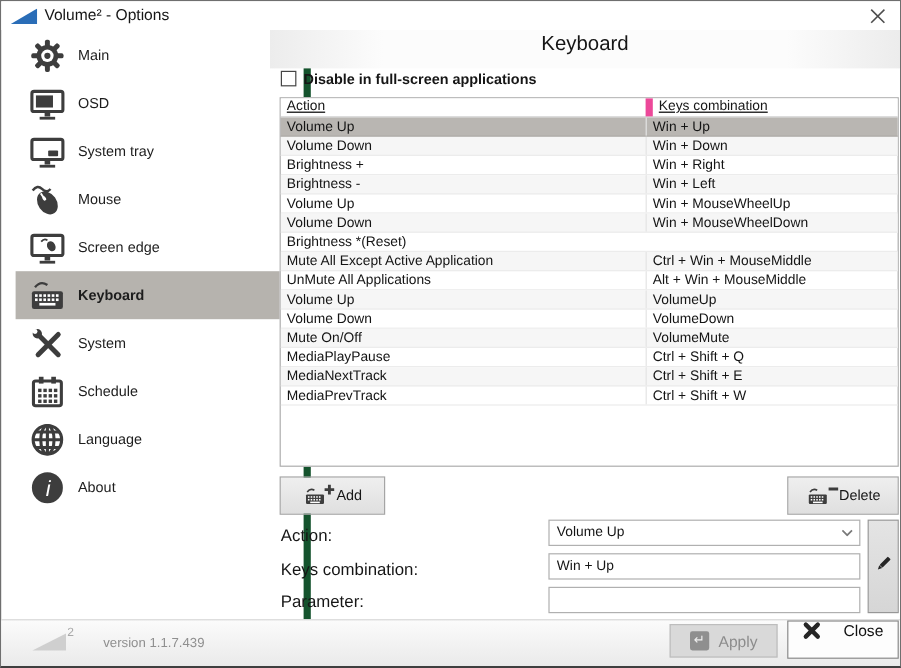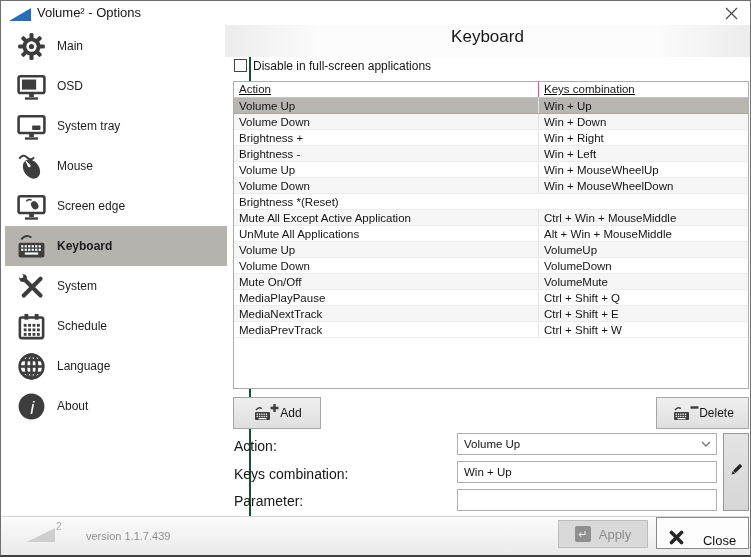--- a/index.html
+++ b/index.html
@@ -5,39 +5,39 @@
   html,body{margin:0;padding:0;background:#d7d7d7;}
   *{box-sizing:border-box;font-family:"Liberation Sans",sans-serif;}
   .window{position:relative;width:751px;height:557px;background:#ffffff;border:1px solid #6f6f6f;
           border-bottom:2px solid #3f3f3f;overflow:hidden;}
   
   .titlebar{position:absolute;left:0;top:0;right:0;height:24px;background:#fff;}
   .app-logo{position:absolute;left:8px;top:6px;}
   .app-title{position:absolute;left:36px;top:0;line-height:24px;font-size:13px;color:#161616;}
   .win-close{position:absolute;right:6px;top:2px;width:26px;height:20px;display:flex;align-items:center;justify-content:center;cursor:pointer;}
   
-  .sidebar{position:absolute;left:4px;top:24px;width:246px;bottom:39px;background:#fff;border-right:2px solid #14532d;}
+  .sidebar{position:absolute;left:12px;top:24px;width:246px;bottom:39px;background:#fff;border-right:6px solid #14532d;}
   .side-item{position:absolute;left:0;width:222px;height:40px;display:flex;align-items:center;cursor:pointer;}
   .side-icon{width:34px;height:34px;margin-left:9px;display:flex;align-items:center;justify-content:center;flex:0 0 auto;}
   .side-label{margin-left:9px;font-size:12px;color:#1d1d1d;}
   .side-item.selected{background:#b6b3ae;}
   .side-item.selected .side-label{font-weight:bold;}
   
   .panel-top{position:absolute;left:224px;top:24px;right:0;height:32px;
              background:linear-gradient(90deg,#ececec,#fcfcfc 18%,#fcfcfc 82%,#ececec);}
   .panel-title{position:absolute;left:224px;right:0;top:26px;text-align:center;font-size:17px;color:#161616;}
-  .chk-row{position:absolute;left:233px;top:58px;display:flex;align-items:flex-start;gap:6px;}
+  .chk-row{position:absolute;left:233px;top:58px;display:flex;align-items:flex-start;gap:6px;font-weight:bold;}
   .chk-box{width:13px;height:13px;background:#fff;border:1px solid #454545;display:inline-block;}
   .chk-label{font-size:12px;color:#161616;}
   
   .table{position:absolute;left:232px;top:80px;width:516px;height:308px;background:#fff;border:1px solid #adadad;}
   .thead{display:flex;height:16px;border-bottom:1px solid #c6c6c6;background:#fff;text-decoration:underline;}
   .thead span{font-size:11.5px;line-height:15px;color:#161616;padding-left:5px;}
   .c1{width:304px;flex:0 0 auto;}
-  .c2{flex:1;border-left:1px solid #ec4899;}
+  .c2{flex:1;border-left:6px solid #ec4899;}
   .tbody .trow{display:flex;height:16px;border-bottom:1px solid #ececec;cursor:default;}
   .tbody .trow:nth-child(even){background:#f6f6f6;}
   .tbody .trow.selected{background:#b9b6b2;border-bottom-color:#aaa7a3;}
   .trow span{font-size:11.5px;line-height:16px;color:#141414;padding-left:5px;overflow:hidden;white-space:nowrap;}
   .trow .c2{border-left:1px solid #e4e4e4;}
   
   .btn{display:flex;align-items:center;justify-content:center;gap:0;background:linear-gradient(#efefef,#dfdfdf);
        border:1px solid #a5a5a5;font-size:12px;color:#161616;cursor:pointer;}
   .add-btn{position:absolute;left:232px;top:396px;width:88px;height:32px;}
   .del-btn{position:absolute;left:655px;top:396px;width:93px;height:32px;}
@@ -52,21 +52,21 @@
   .pencil-btn{position:absolute;left:722px;top:432px;width:26px;height:78px;background:linear-gradient(#e4e4e4,#d6d6d6);
               border:1px solid #979797;display:flex;align-items:center;justify-content:center;cursor:pointer;}
   
   .footer{position:absolute;left:0;right:0;bottom:0;height:39px;background:linear-gradient(#fbfbfb,#eaeaea);
           border-top:1px solid #d6d6d6;}
   .foot-logo{position:absolute;left:24px;top:520px;}
   .version{position:absolute;left:85px;top:529px;font-size:11px;color:#8f8f8f;}
   .apply-btn{position:absolute;left:557px;top:519px;width:90px;height:28px;display:flex;align-items:center;justify-content:center;
              gap:8px;background:#d9d9d9;border:1px solid #bdbdbd;font-size:13px;color:#8c8c8c;cursor:default;}
   .apply-key{width:16px;height:16px;background:#8f8f8f;border-radius:2px;color:#eee;font-size:11px;line-height:16px;text-align:center;}
-  .close-btn{position:absolute;left:655px;top:516px;width:93px;height:32px;display:flex;align-items:flex-end;justify-content:center;
+  .close-btn{position:absolute;left:655px;top:516px;width:93px;height:32px;display:flex;align-items:flex-start;justify-content:center;
              gap:19px;background:#fdfdfd;border:1px solid #898989;font-size:13px;color:#111;cursor:pointer;}
 </style>
 </head>
 <body>
 
 <div class="window">
 
   <div class="titlebar">
     <span class="app-logo">
       <svg width="22" height="13">

